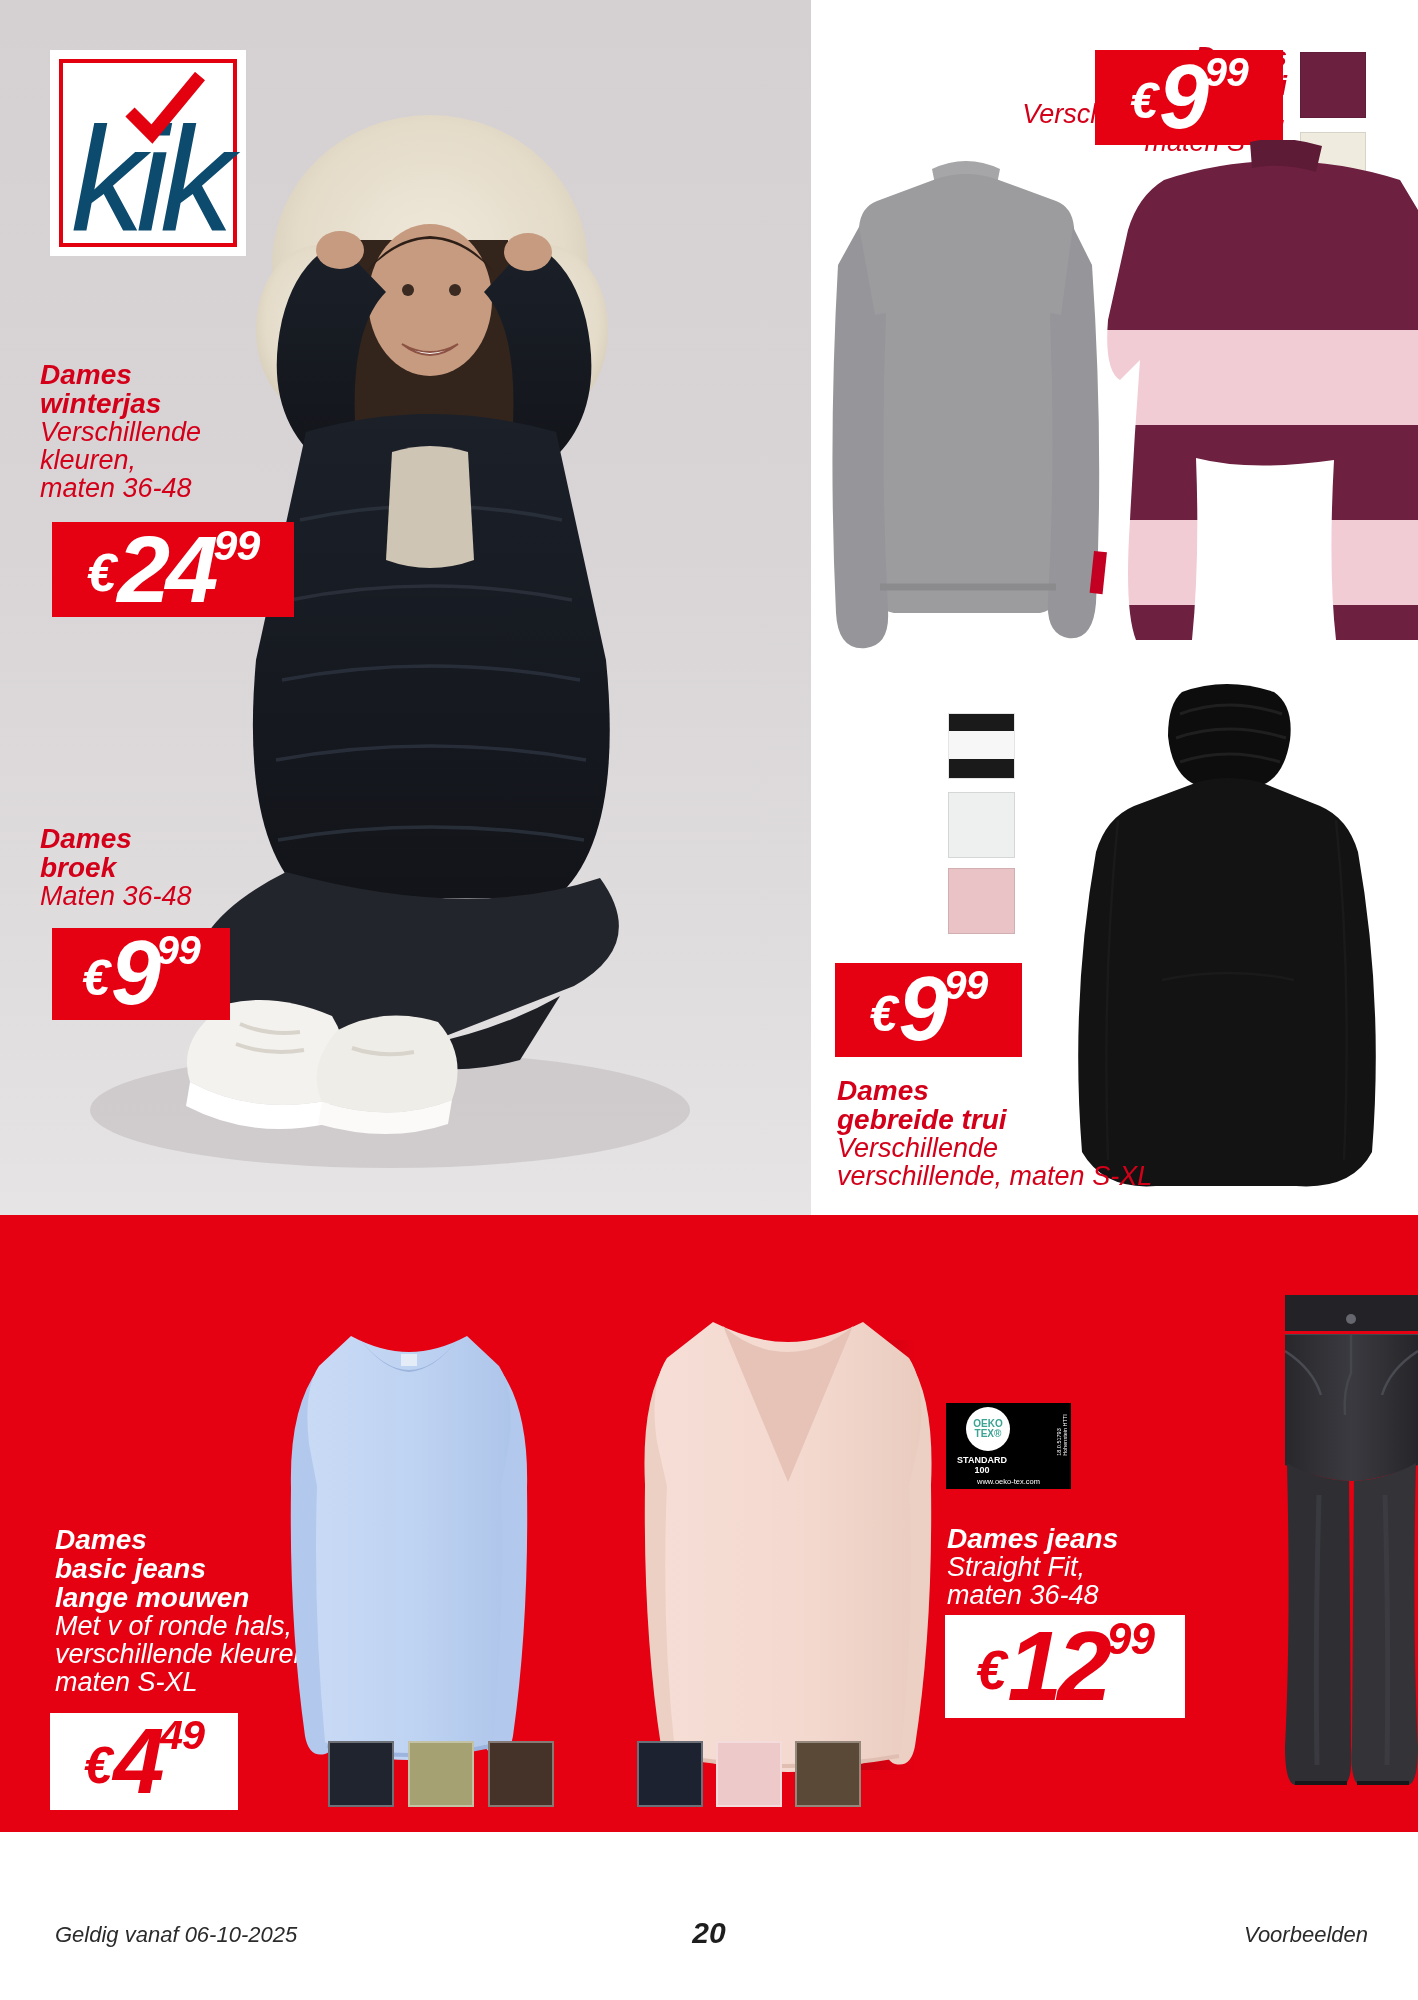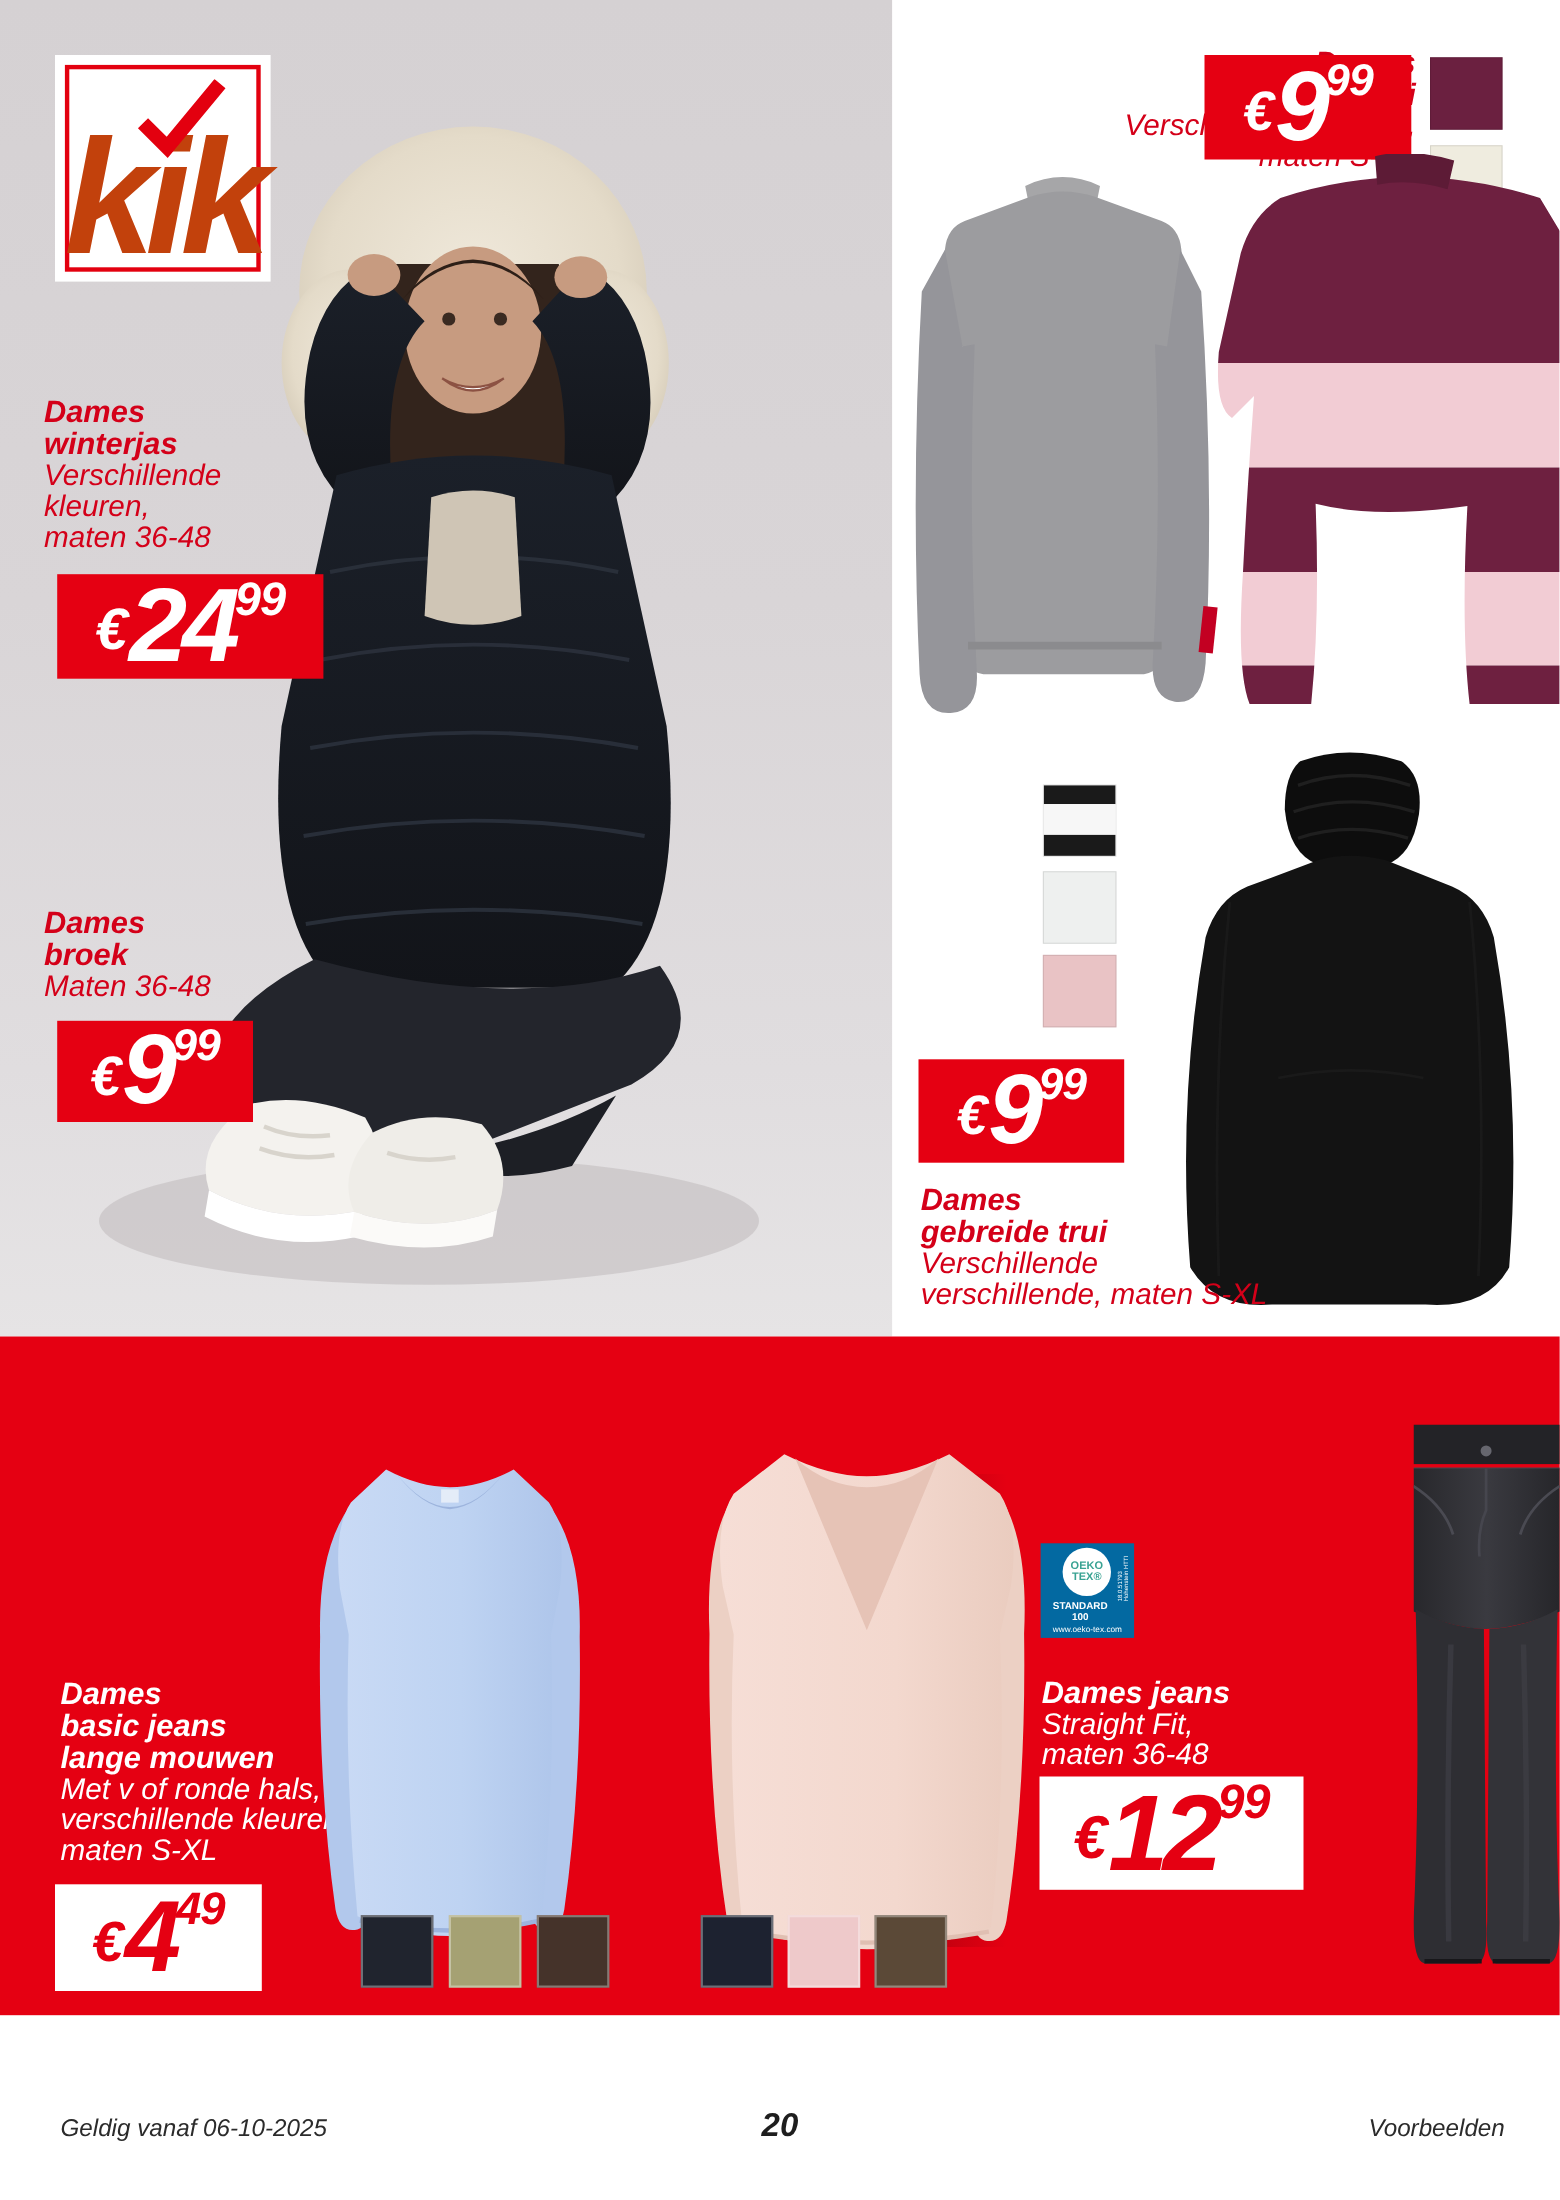--- a/index.html
+++ b/index.html
@@ -6,22 +6,22 @@
   .page{position:relative;width:1418px;height:2000px;background:#ffffff;font-family:"Liberation Sans",sans-serif;}
   .abs{position:absolute;}
 
   
   .photo-area{left:0;top:0;width:811px;height:1215px;
     background:linear-gradient(180deg,#d5d1d3 0%,#d9d5d7 45%,#e0dddf 80%,#e6e4e5 100%);overflow:hidden;}
 
   
   .logo-box{left:50px;top:50px;width:196px;height:206px;background:#fff;}
   .logo-inner{position:absolute;left:9px;top:9px;right:9px;bottom:9px;border:4px solid #e3000f;}
-  .logo-text{position:absolute;left:0;right:0;bottom:2px;text-align:center;color:#c2410c;
-    font-style:italic;font-weight:700;font-size:148px;letter-spacing:-9px;line-height:1;}
+  .logo-text{position:absolute;left:0;right:0;bottom:2px;text-align:center;color:#0c4a6e;
+    font-style:italic;font-weight:400;font-size:148px;letter-spacing:-9px;line-height:1;}
   .logo-check{position:absolute;left:74px;top:22px;width:86px;height:76px;}
 
   
   .p-label{color:#d40019;font-style:italic;}
   .p-label .t{display:block;font-weight:700;font-size:28px;line-height:29px;}
   .p-label .d{display:block;font-weight:400;font-size:27px;line-height:28px;}
   .p-label.white{color:#ffffff;}
   .p-label.ralign{text-align:right;}
 
   
@@ -43,21 +43,21 @@
   .swatch .s3{height:30%;}
 
   
   .red-band{left:0;top:1215px;width:1418px;height:617px;background:#e50012;overflow:hidden;}
   .headline{position:absolute;left:55px;top:24px;width:1320px;color:#fff;font-style:italic;font-weight:700;
     font-size:62px;line-height:1;letter-spacing:1px;white-space:nowrap;}
   .shadow-strip{position:absolute;left:830px;top:125px;width:85px;height:430px;
     background:linear-gradient(90deg,rgba(60,0,5,.28),rgba(60,0,5,0));}
 
   
-  .oeko{left:946px;top:1403px;width:85px;height:86px;background:#0369a1;color:#fff;font-weight:700;}
+  .oeko{left:946px;top:1403px;width:85px;height:86px;background:#000000;color:#fff;font-weight:700;padding-left:40px;}
   .oeko .circle{position:absolute;left:20px;top:4px;width:44px;height:44px;border-radius:50%;background:#fff;
     color:#3aa393;display:flex;flex-direction:column;align-items:center;justify-content:center;
     font-size:10px;line-height:10px;}
   .oeko .std{position:absolute;left:0;width:72px;top:52px;text-align:center;font-size:9px;line-height:10px;}
   .oeko .url{position:absolute;left:0;right:0;bottom:3px;text-align:center;font-size:7.5px;font-weight:400;}
   .oeko .vert{position:absolute;right:-12px;top:26px;font-size:5.5px;line-height:6px;font-weight:400;
     transform:rotate(-90deg);transform-origin:center;white-space:nowrap;}
 
   
   .footer-text{color:#2b2b2b;font-style:italic;font-size:22px;}

